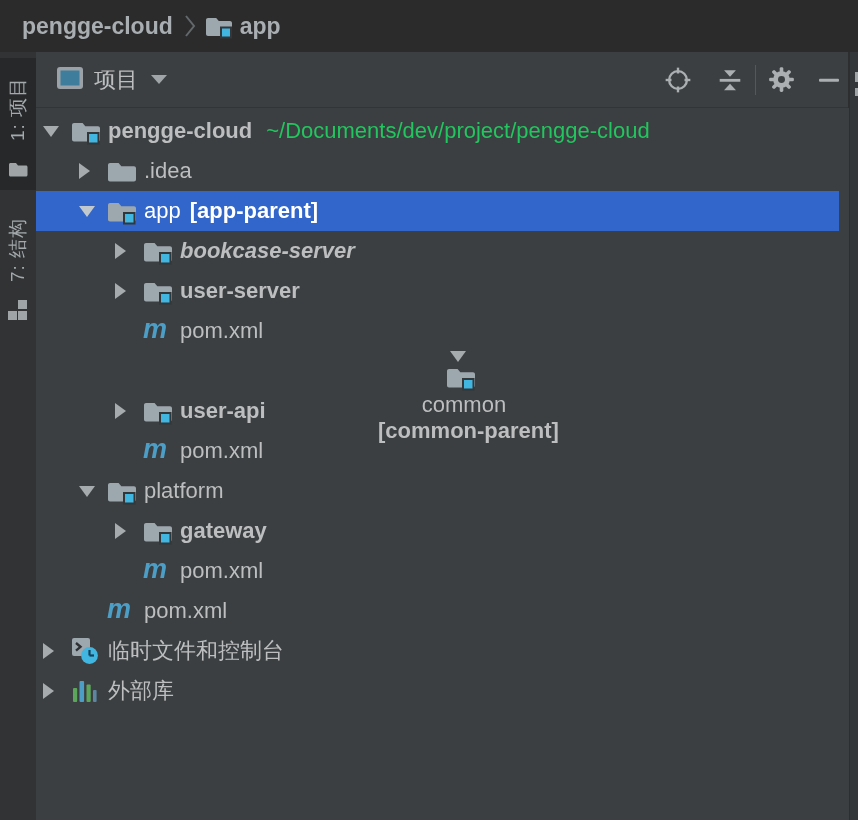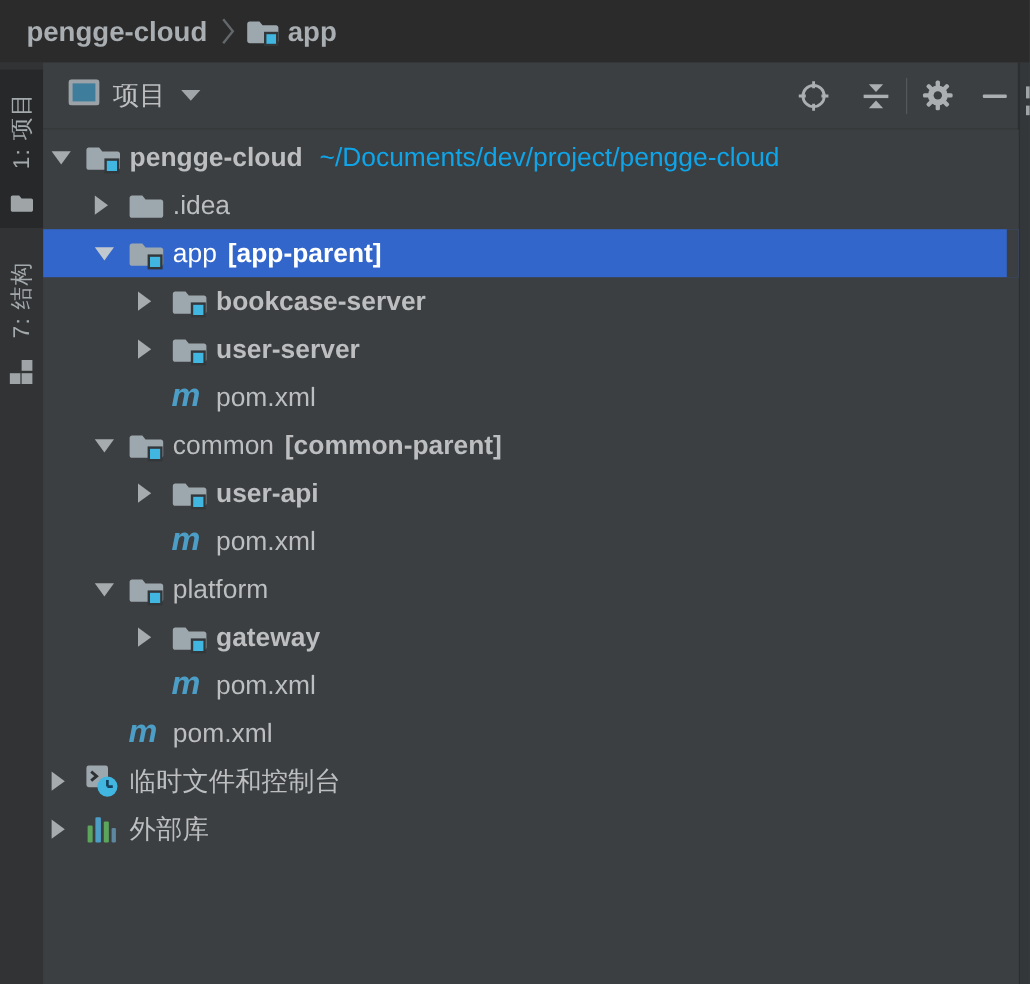--- a/index.html
+++ b/index.html
@@ -189,21 +189,21 @@
       <span class="arrow-box">
         <span class="tri-down"></span>
       </span>
       <span class="icon-box">
         <svg width="30" height="27" viewBox="0 0 30 27">
      <path d="M1 7 C1 5.9 1.9 5 3 5 h8.6 l2.7 3.2 H27 c1.1 0 2 .9 2 2 v11.3 c0 1.1 -.9 2 -2 2 H3 c-1.1 0 -2 -.9 -2 -2 Z" fill="#9DA7AE"></path>
      <rect x="17" y="15" width="10.5" height="10.5" fill="#40B6E0" stroke="#33373A" stroke-width="2"></rect>
         </svg>
       </span>
       <span class="t-name bold">pengge-cloud</span>
-      <span class="t-path" style="color: #0ea5e9;">~/Documents/dev/project/pengge-cloud</span>
+      <span class="t-path" style="color: #22c55e;">~/Documents/dev/project/pengge-cloud</span>
     </div>
     <div class="row" style="padding-left: 43px;">
       <span class="arrow-box">
         <span class="tri-right"></span>
       </span>
       <span class="icon-box">
         <svg width="30" height="27" viewBox="0 0 30 27">
      <path d="M1 7 C1 5.9 1.9 5 3 5 h8.6 l2.7 3.2 H27 c1.1 0 2 .9 2 2 v11.3 c0 1.1 -.9 2 -2 2 H3 c-1.1 0 -2 -.9 -2 -2 Z" fill="#9DA7AE"></path>
         </svg>
       </span>
@@ -215,21 +215,21 @@
       </span>
       <span class="icon-box">
         <svg width="30" height="27" viewBox="0 0 30 27">
      <path d="M1 7 C1 5.9 1.9 5 3 5 h8.6 l2.7 3.2 H27 c1.1 0 2 .9 2 2 v11.3 c0 1.1 -.9 2 -2 2 H3 c-1.1 0 -2 -.9 -2 -2 Z" fill="#9DA7AE"></path>
      <rect x="17" y="15" width="10.5" height="10.5" fill="#40B6E0" stroke="#33373A" stroke-width="2"></rect>
         </svg>
       </span>
       <span class="t-name">app</span>
       <span class="t-suffix">[app-parent]</span>
     </div>
-    <div class="row" style="padding-left: 79px;">
+    <div class="row" style="padding-left: 79px; font-style: italic;">
       <span class="arrow-box">
         <span class="tri-right"></span>
       </span>
       <span class="icon-box">
         <svg width="30" height="27" viewBox="0 0 30 27">
      <path d="M1 7 C1 5.9 1.9 5 3 5 h8.6 l2.7 3.2 H27 c1.1 0 2 .9 2 2 v11.3 c0 1.1 -.9 2 -2 2 H3 c-1.1 0 -2 -.9 -2 -2 Z" fill="#9DA7AE"></path>
      <rect x="17" y="15" width="10.5" height="10.5" fill="#40B6E0" stroke="#33373A" stroke-width="2"></rect>
         </svg>
       </span>
       <span class="t-name bold">bookcase-server</span>
@@ -246,21 +246,21 @@
       </span>
       <span class="t-name bold">user-server</span>
     </div>
     <div class="row" style="padding-left: 79px;">
       <span class="arrow-box"></span>
       <span class="icon-box">
         <span class="maven-m" style="color:#4C9EC7">m</span>
       </span>
       <span class="t-name">pom.xml</span>
     </div>
-    <div class="row" style="padding-left: 43px;">
+    <div class="row" style="padding-left: 43px; flex-direction: column;">
       <span class="arrow-box">
         <span class="tri-down"></span>
       </span>
       <span class="icon-box">
         <svg width="30" height="27" viewBox="0 0 30 27">
      <path d="M1 7 C1 5.9 1.9 5 3 5 h8.6 l2.7 3.2 H27 c1.1 0 2 .9 2 2 v11.3 c0 1.1 -.9 2 -2 2 H3 c-1.1 0 -2 -.9 -2 -2 Z" fill="#9DA7AE"></path>
      <rect x="17" y="15" width="10.5" height="10.5" fill="#40B6E0" stroke="#33373A" stroke-width="2"></rect>
         </svg>
       </span>
       <span class="t-name">common</span>

